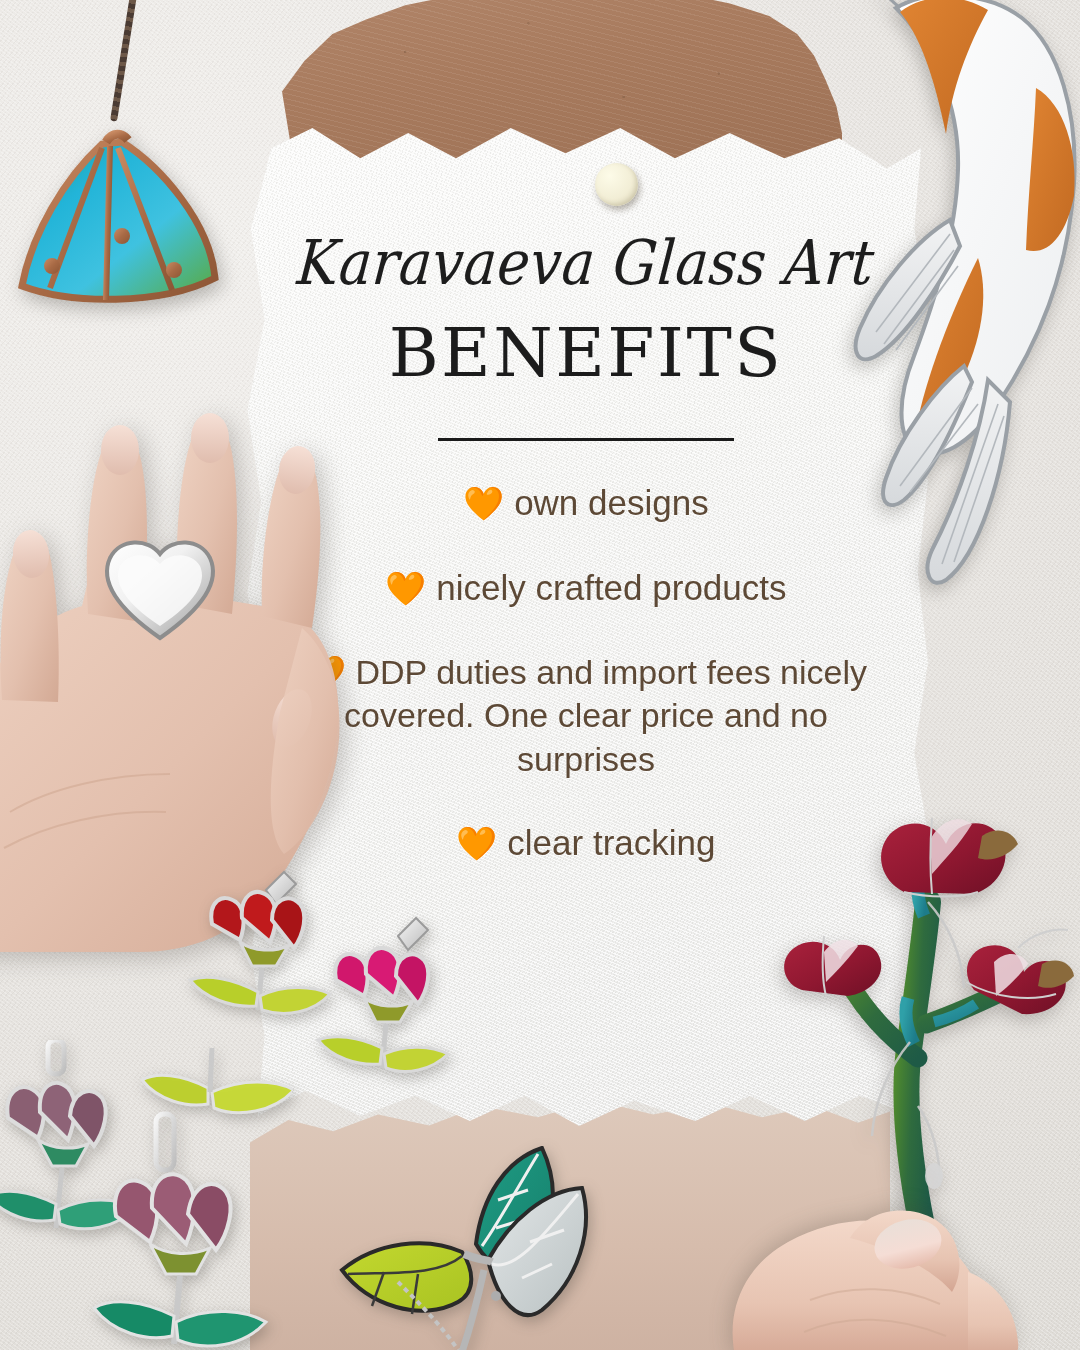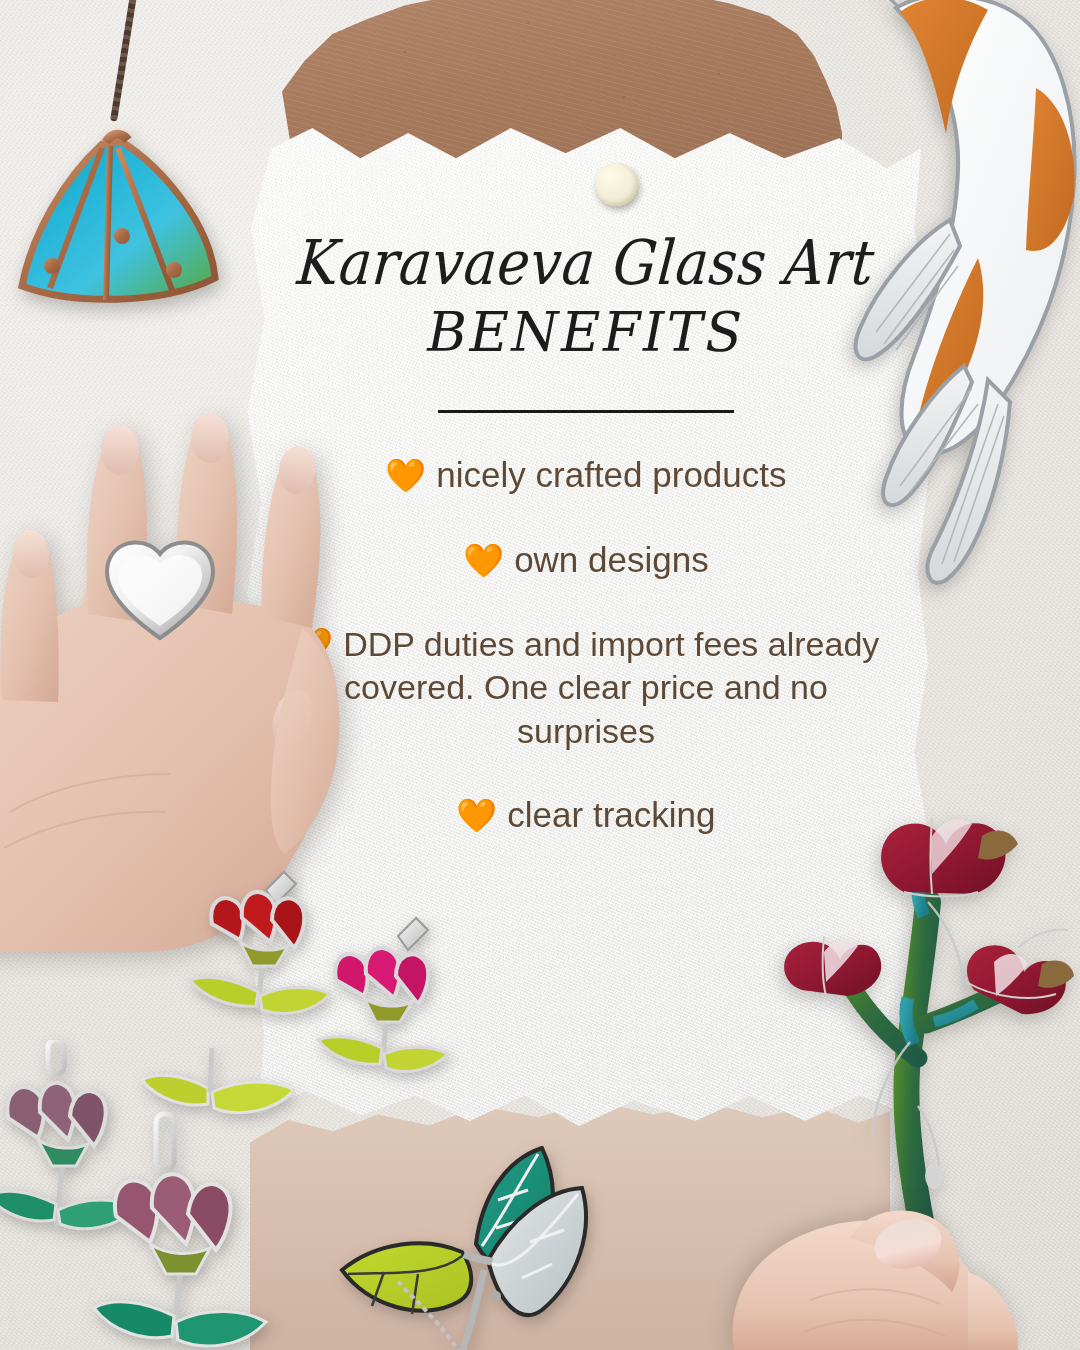--- a/index.html
+++ b/index.html
@@ -102,26 +102,25 @@
     font-family:"DejaVu Serif", serif;
     font-style:italic;
     font-size:55px;
     letter-spacing:.5px;
     color:#1d1d1d;
     line-height:1;
     transform:scaleY(1.12) skewX(-5deg);
     white-space:nowrap;
   }
   .benefits-word{
-    margin-top:10px;
+    margin-top:22px;
     font-family:"DejaVu Serif", serif;
-    font-size:54px;
+    font-size:68px;
     letter-spacing:2.5px;
     color:#1c1c1c;
-    font-style:italic;
   }
   .rule{
     width:296px; height:3px;
     background:#1a1a1a;
     margin:46px auto 0 auto;
   }
   .list{
     margin-top:40px;
     padding:0 28px;
   }
@@ -202,29 +201,29 @@
   <div class="pin"></div>
 
   <div class="content">
     <div class="brand">Karavaeva Glass Art</div>
     <div class="benefits-word">BENEFITS</div>
     <div class="rule"></div>
 
     <div class="list">
       <div class="item">
         <span class="heart">🧡</span>
-        <span>nicely crafted products</span>
+        <span>own designs</span>
       </div>
       <div class="item">
         <span class="heart">🧡</span>
-        <span>own designs</span>
+        <span>nicely crafted products</span>
       </div>
       <div class="item wide">
         <span class="heart">🧡</span>
-        <span>DDP duties and import fees already covered. One clear price and no surprises</span>
+        <span>DDP duties and import fees nicely covered. One clear price and no surprises</span>
       </div>
       <div class="item">
         <span class="heart">🧡</span>
         <span>clear tracking</span>
       </div>
     </div>
   </div>
 
   <div class="chain"></div>
   <svg class="ginkgo" viewBox="0 0 258 190">

